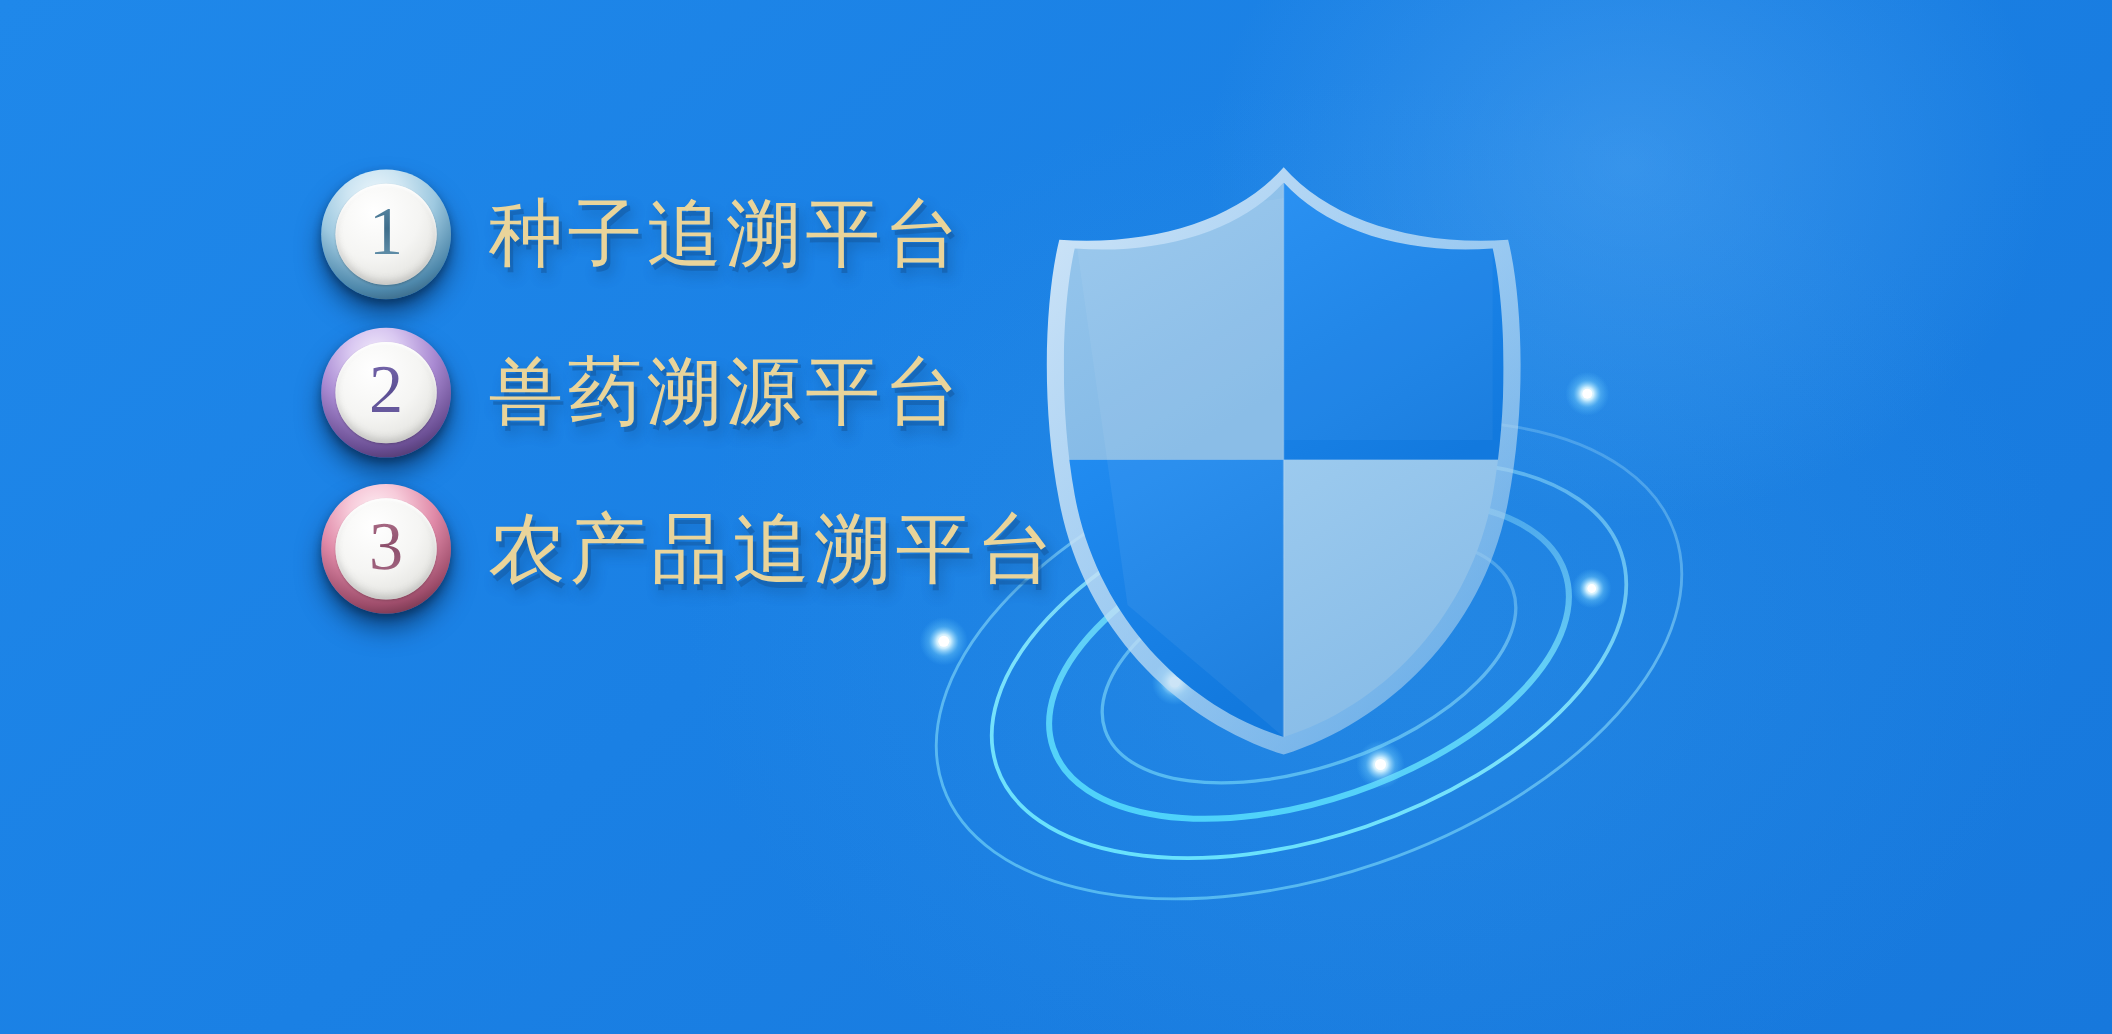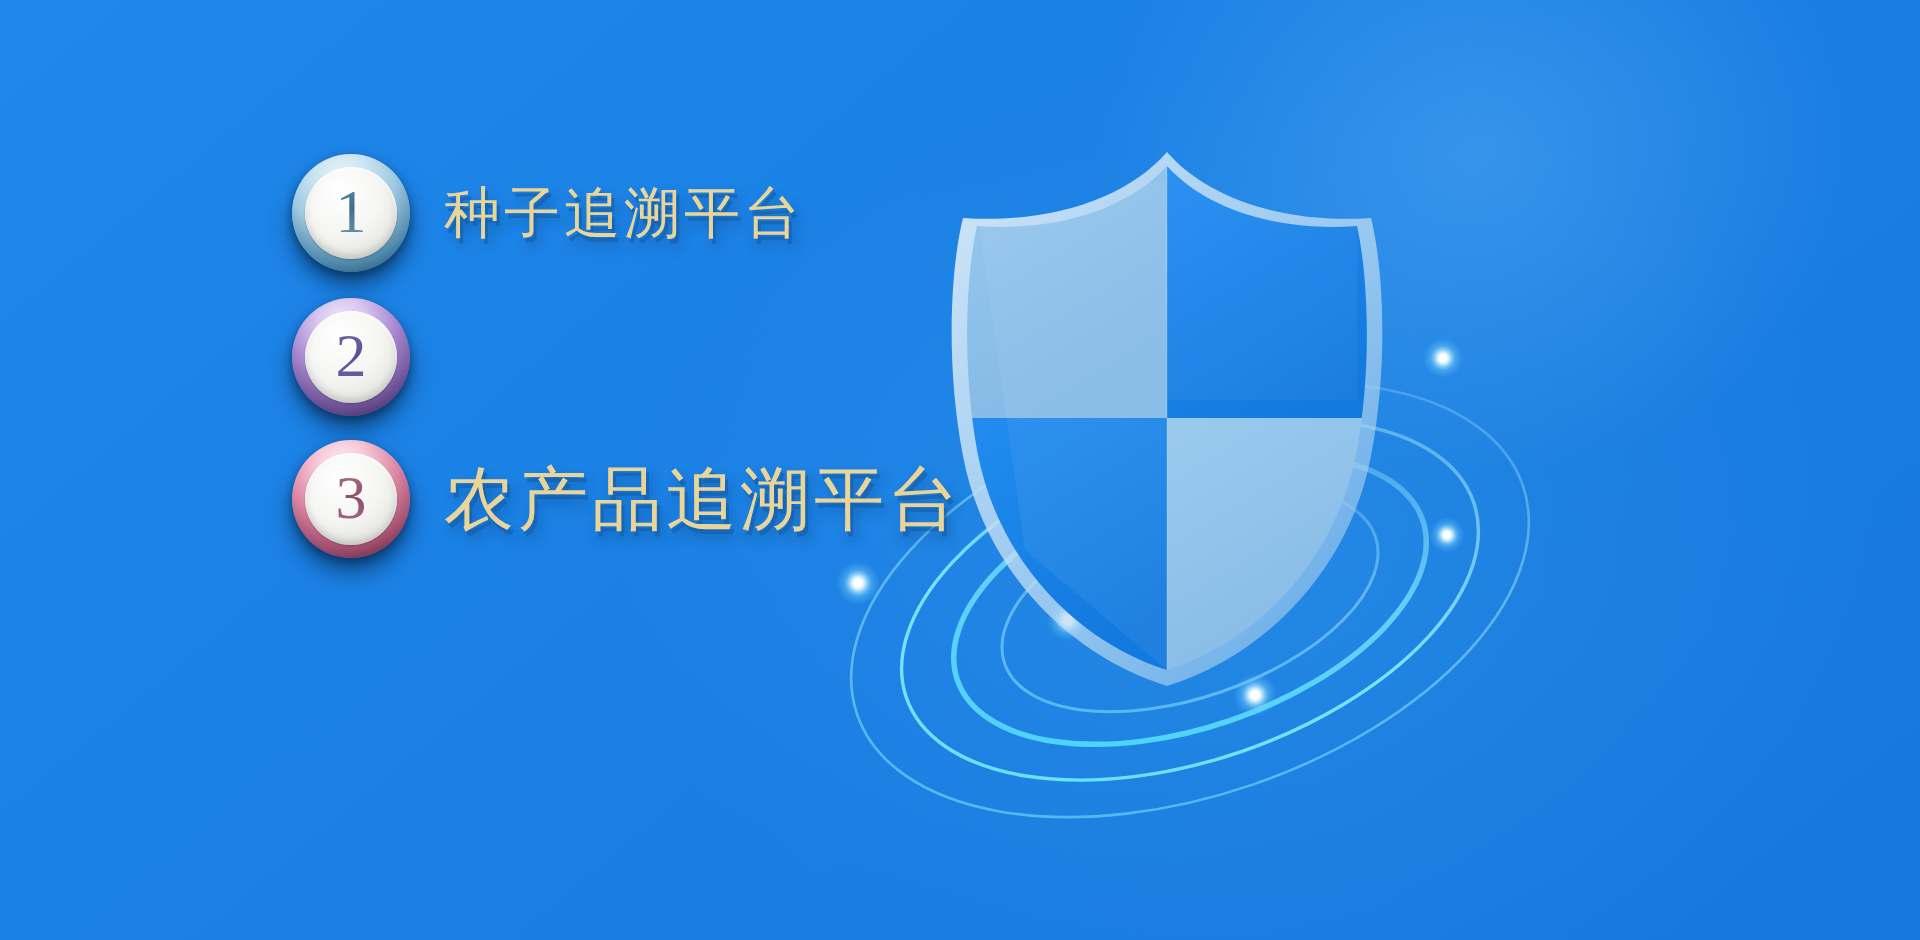--- a/index.html
+++ b/index.html
@@ -84,21 +84,21 @@
   }
   .badge-3 .num{
     background:linear-gradient(180deg,#b1738d 0%,#8d4f6c 50%,#a86b86 100%);
     -webkit-background-clip:text;background-clip:text;color:transparent;
   }
 
   
   .title{
     margin-left:34px;
     font-family:"DejaVu Sans","Liberation Sans",sans-serif;
-    font-size:56px;line-height:1;
+    font-size:68px;line-height:1;
     letter-spacing:4px;
     color:#e9d49a;
     white-space:nowrap;
     text-shadow:
        3px 5px 0 rgba(20,90,160,.55),
        5px 9px 12px rgba(12,62,118,.45);
     user-select:none;
   }
   .title-3{font-size:70px;}
 </style>
@@ -214,20 +214,21 @@
       <div class="title">种子追溯平台</div>
     </div>
 
     <div class="row row-2">
       <div class="badge badge-2">
         <div class="ring"></div>
         <div class="inner">
           <span class="num">2</span>
         </div>
       </div>
+      <div class="title">兽药溯源平台</div>
     </div>
 
     <div class="row row-3">
       <div class="badge badge-3">
         <div class="ring"></div>
         <div class="inner">
           <span class="num">3</span>
         </div>
       </div>
       <div class="title title-3">农产品追溯平台</div>

